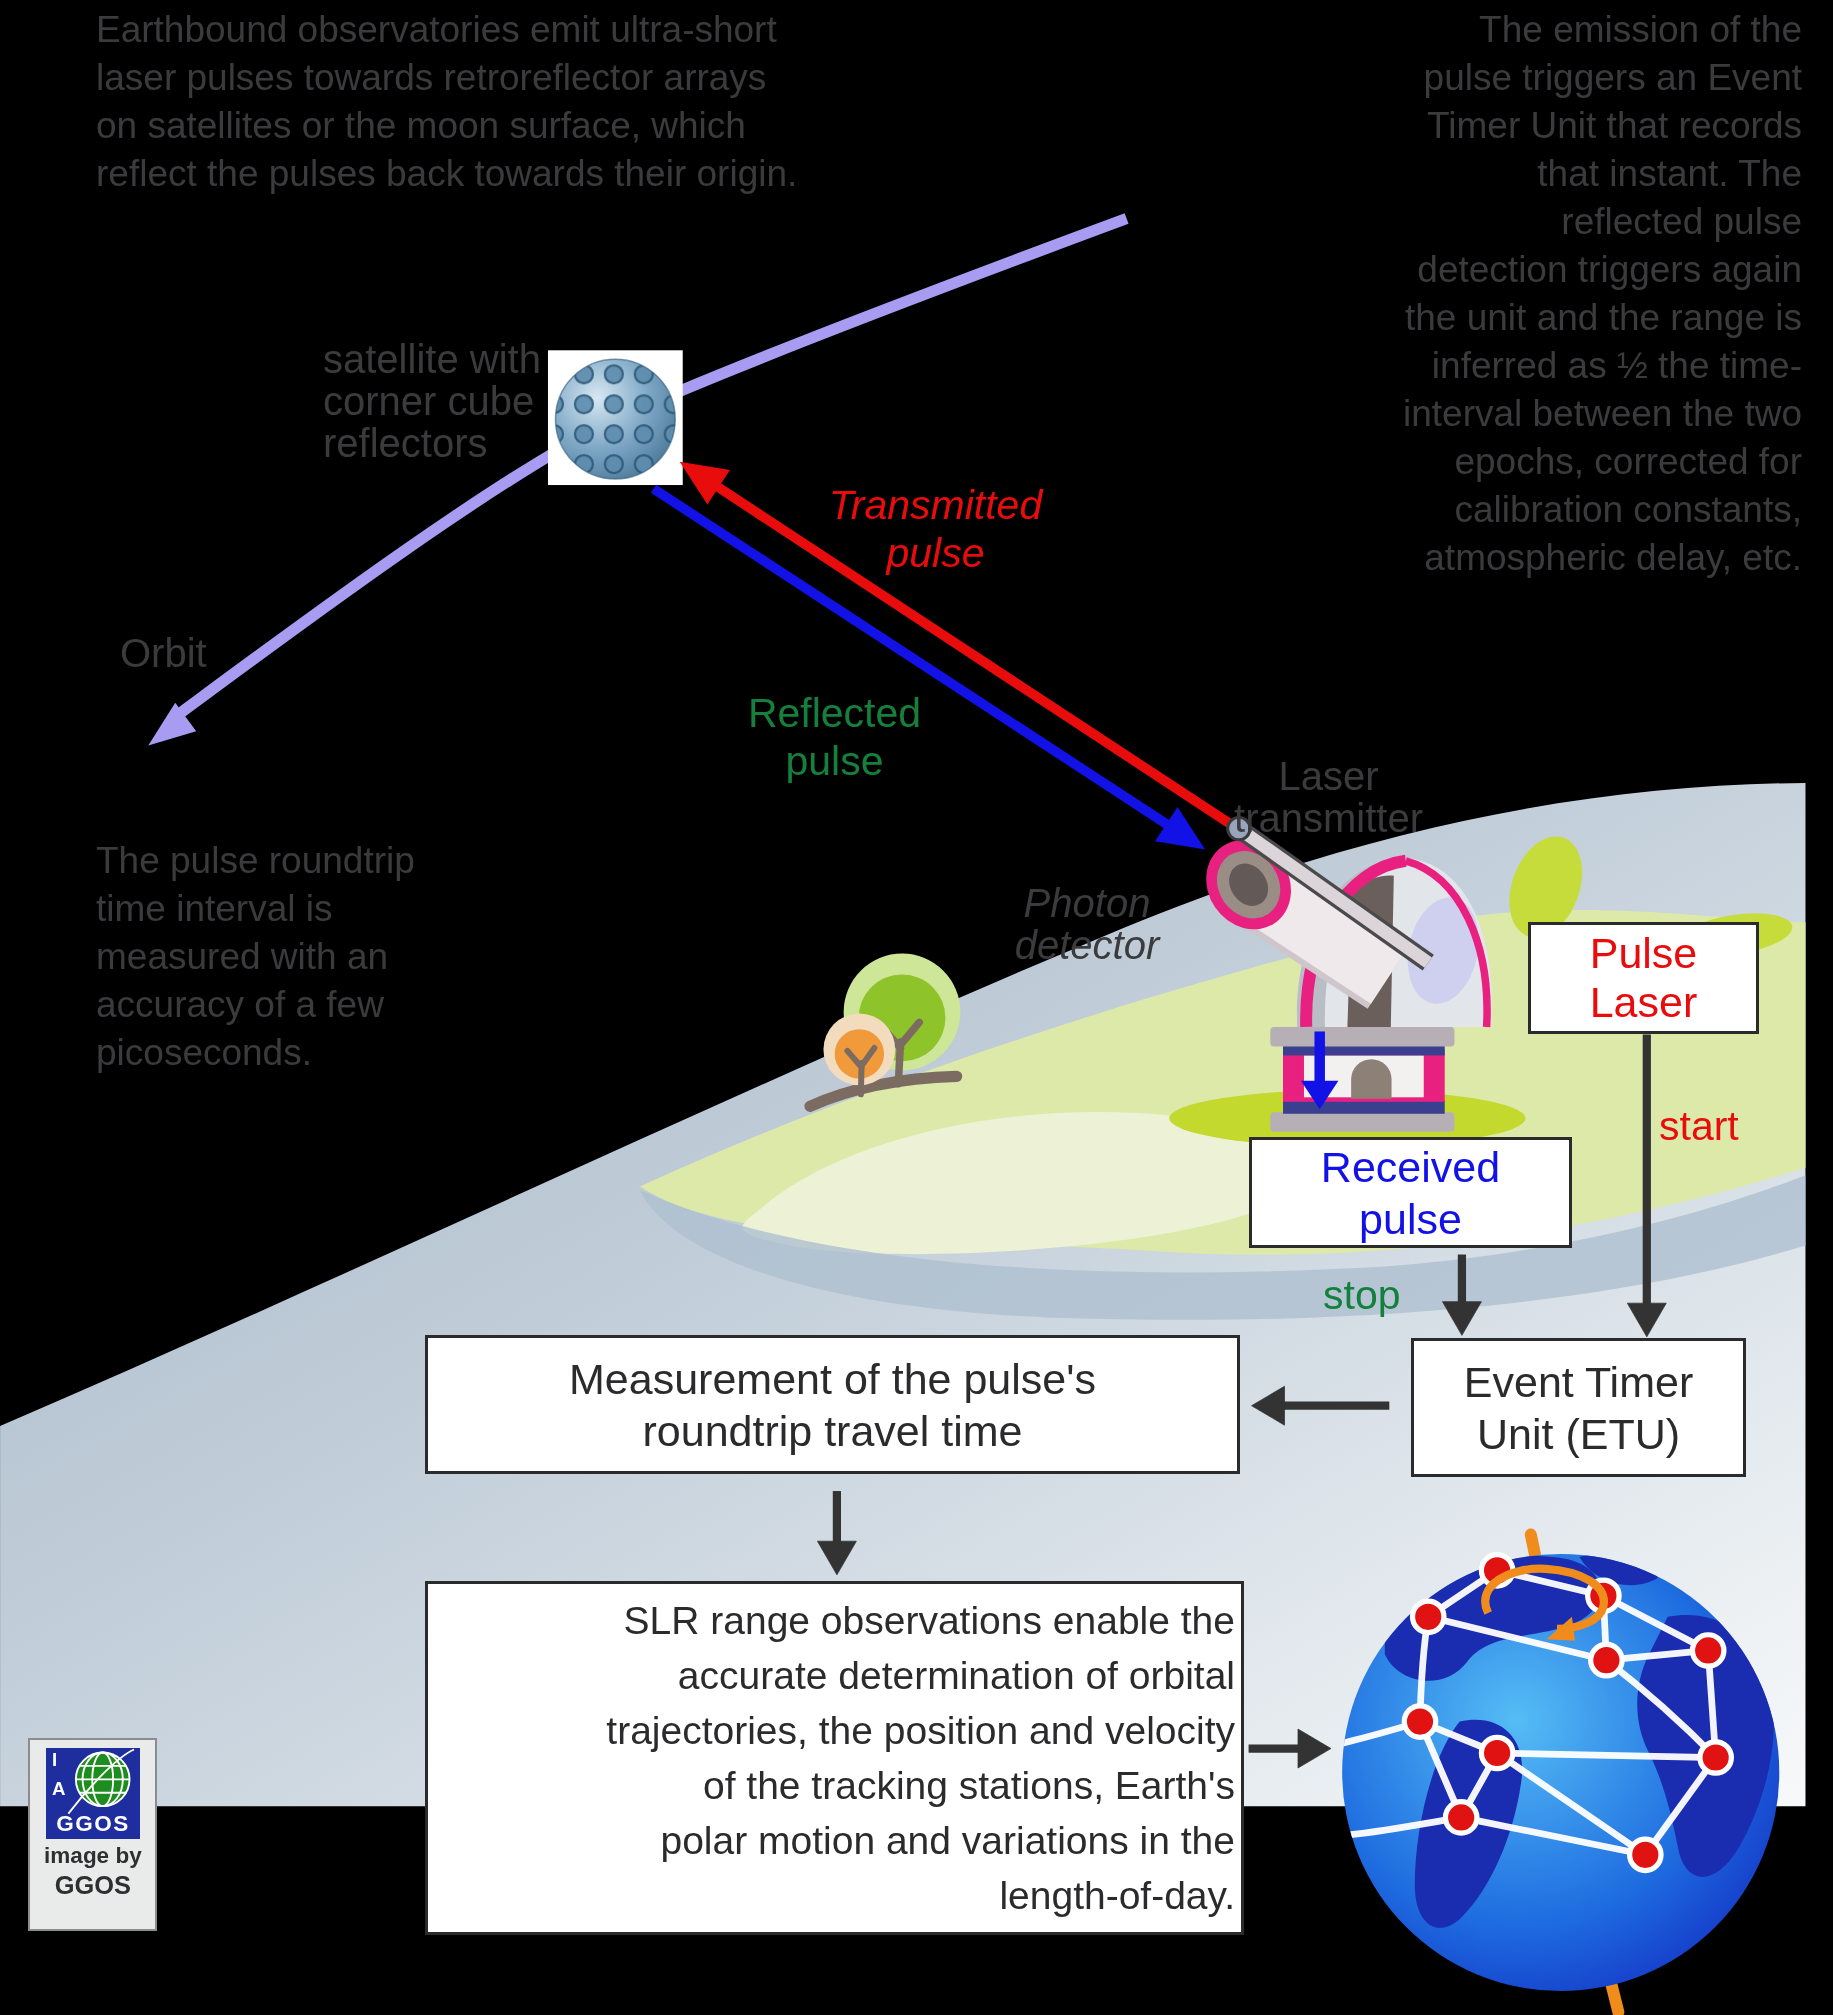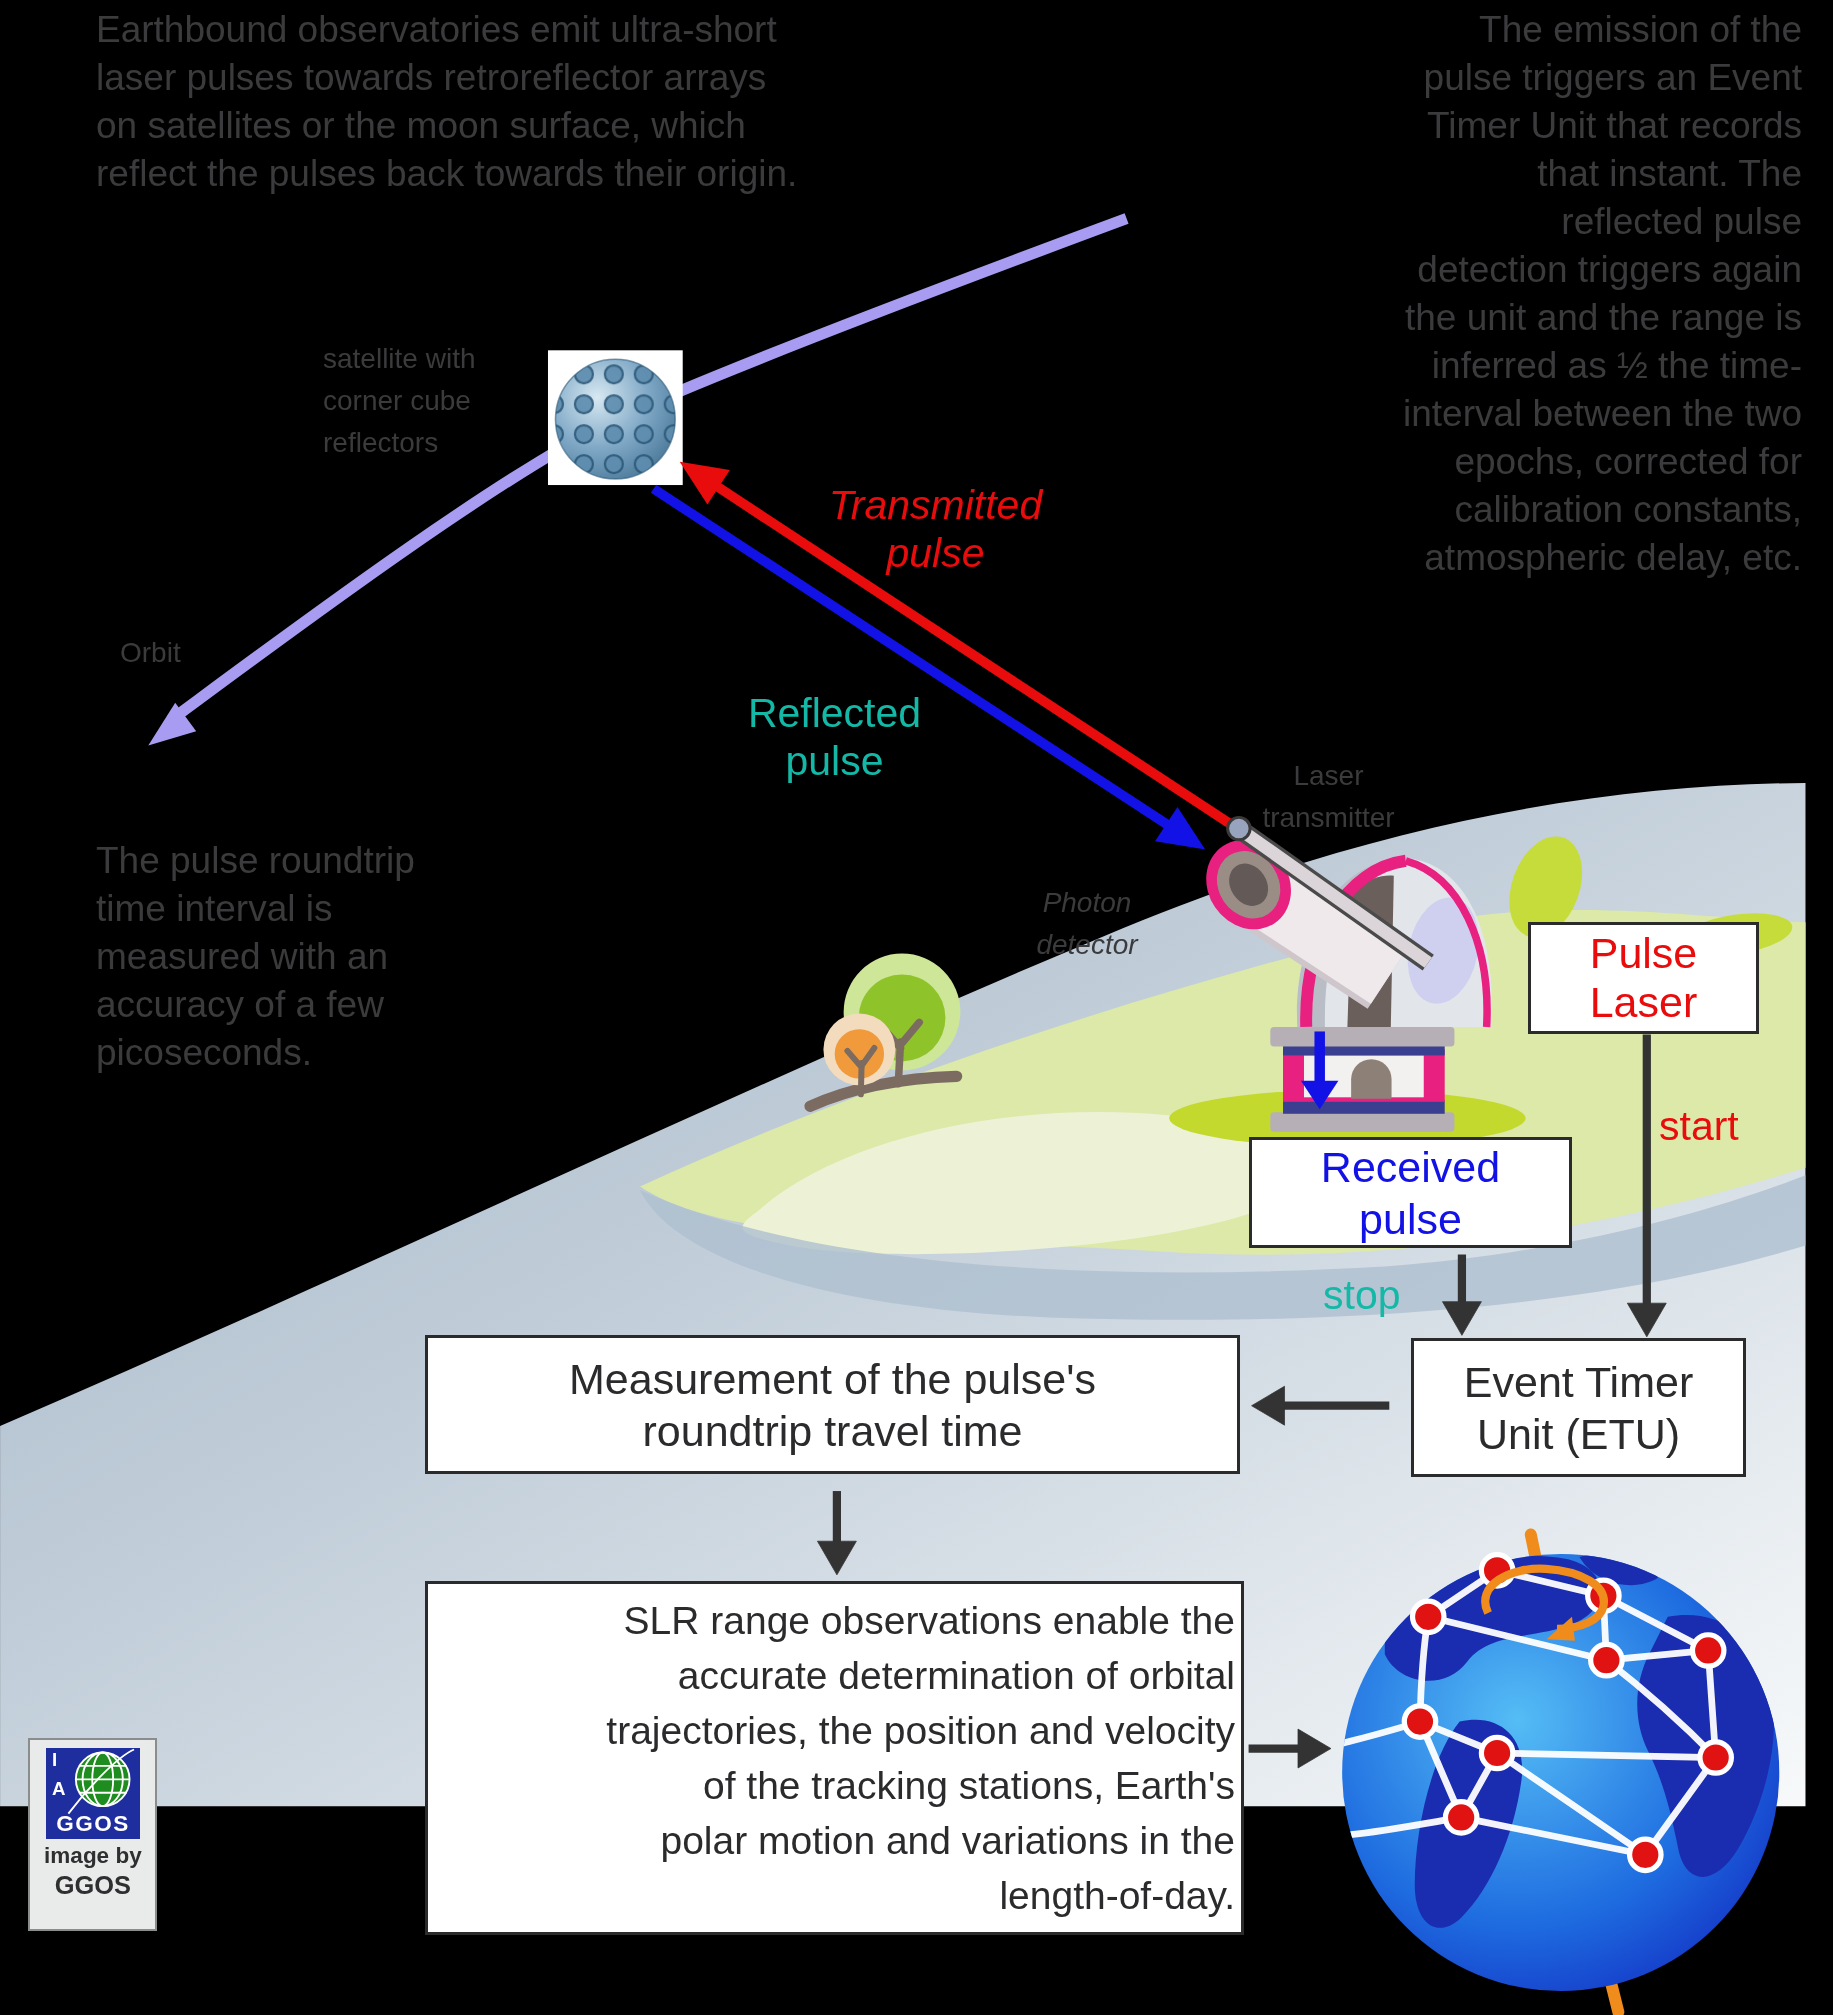--- a/index.html
+++ b/index.html
@@ -1,23 +1,23 @@
 <!DOCTYPE html>
 <html style="font-size:12px"><head>
 <meta charset="utf-8">
 <style>
   html,body{margin:0;padding:0;background:#000;}
   .canvas{position:relative;width:1834px;height:2015px;background:#000;overflow:hidden;
           font-family:"Liberation Sans",sans-serif;}
   .canvas svg.scene{position:absolute;left:0;top:0;}
   .txt{position:absolute;color:#3b3b3d;}
   .p{font-size:37px;line-height:48px;}
-  .lbl{font-size:28px;line-height:42px;}
+  .lbl{font-size:40px;line-height:42px;}
   .red{color:#e90c0c;}
-  .blue{color:#14b8a6;}
+  .blue{color:#15803d;}
   .center{text-align:center;}
   .right{text-align:right;}
   .big{font-size:41px;line-height:48px;}
   .box{position:absolute;background:#fff;border:3px solid #2b2b2b;box-sizing:border-box;
        display:flex;flex-direction:column;justify-content:center;color:#2b2b2d;}
   .box .bl{font-size:43px;line-height:52px;text-align:center;}
   .box-slr .bl{font-size:39px;line-height:55px;text-align:right;}
   .box-pulse-laser{left:1528px;top:922px;width:231px;height:112px;}
   .box-pulse-laser .bl{color:#e90c0c;line-height:49px;}
   .box-received{left:1203px;top:1137px;width:323px;height:111px;margin-left:46px;}

